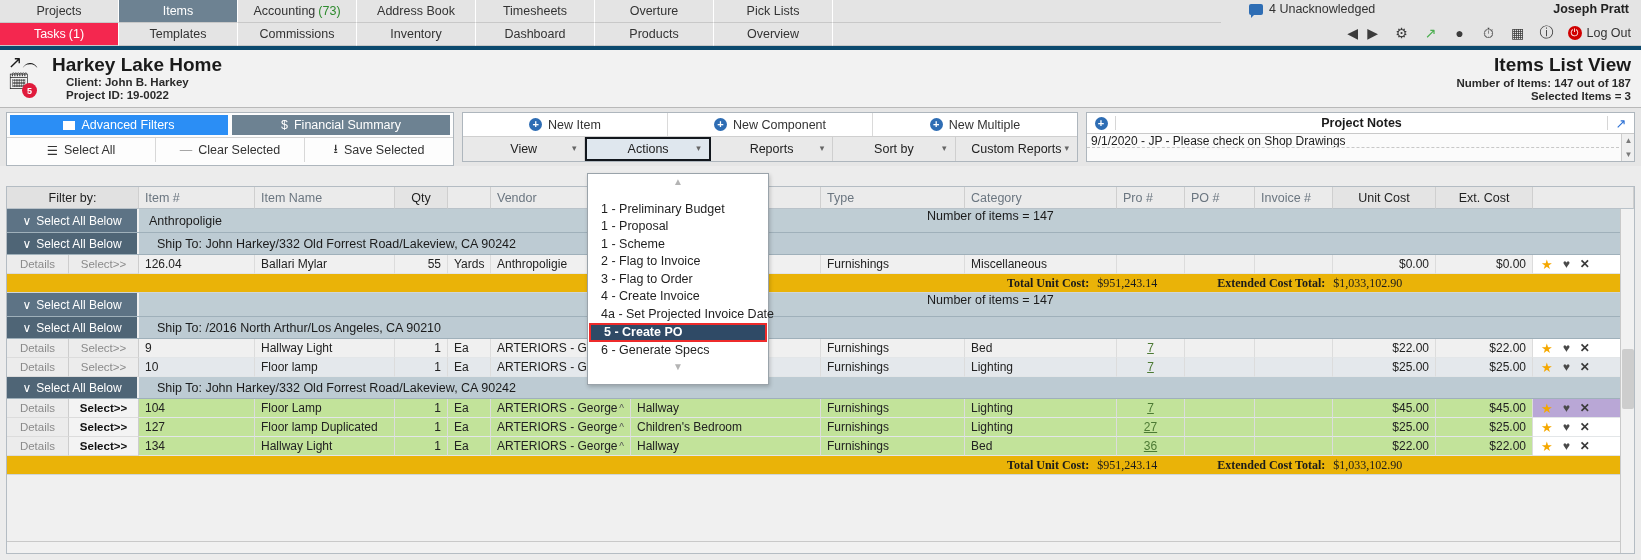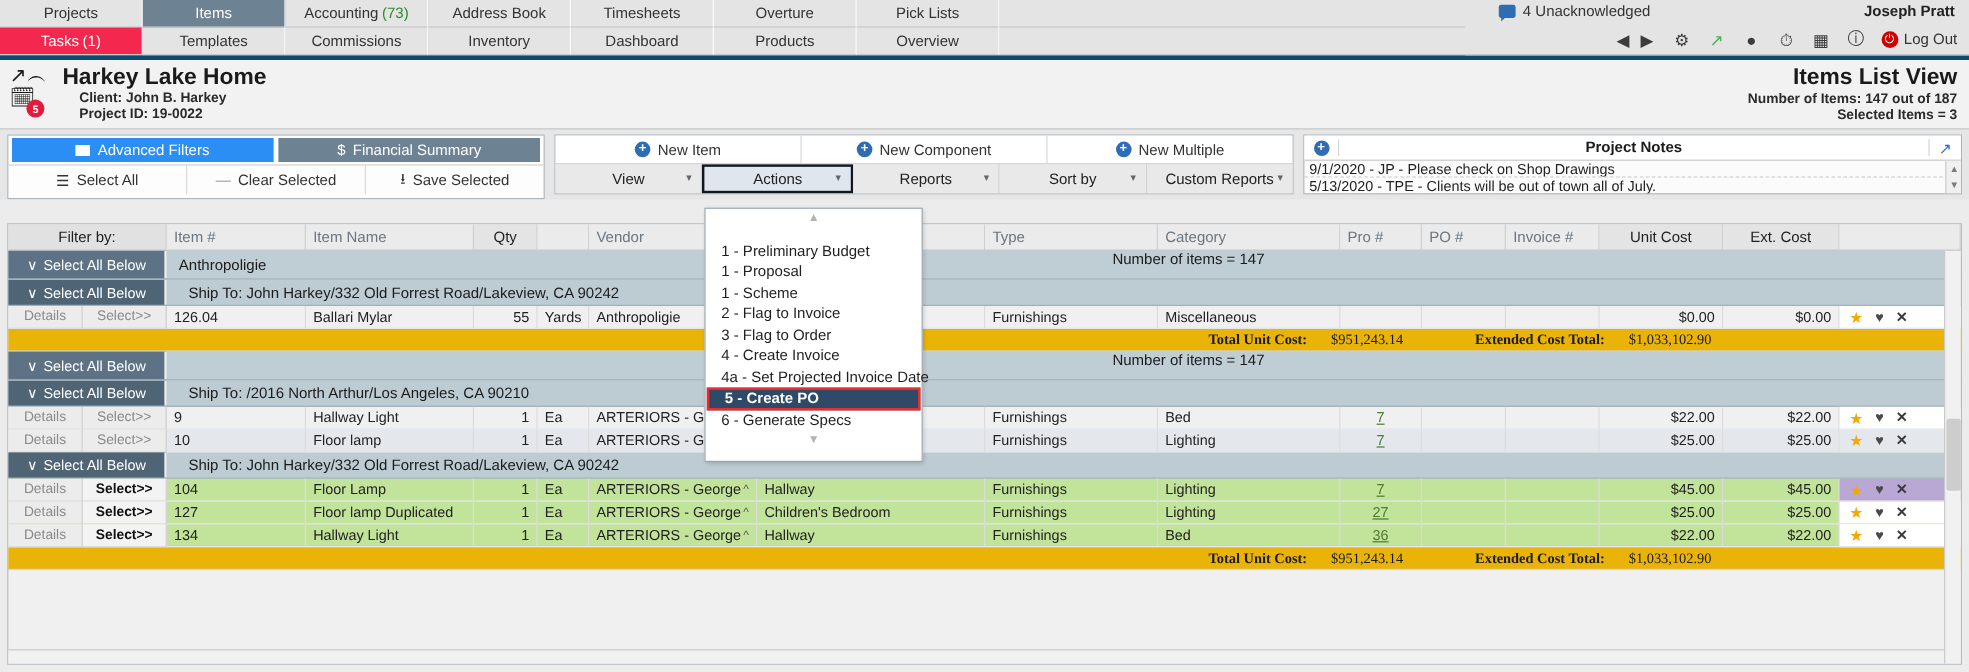--- a/index.html
+++ b/index.html
@@ -138,21 +138,21 @@
     display:flex; align-items:center; justify-content:center; gap:5px; cursor:pointer;
     border-right: 2px solid #f0f0f0;
   }
   .grplabel { flex:1; display:flex; align-items:center; padding-left: 10px; font-size: 12.5px; color:#1b1b1b; }
   .grprow.ship { background:#bdcbd3; height: 22px; }
   .grprow.ship .selall { background:#4f6576; }
   .grprow.ship .grplabel { padding-left: 18px; }
 
   .subtotal { display:flex; height:19px; background:#eab308; border-bottom:1px solid #cfd5d9; align-items:center; font-size:12px; color:#1b1b1b; font-family:"Liberation Serif", serif; }
   .st-label { font-weight:bold; }
-  .st-val { margin-left: 20px; }
+  .st-val { margin-left: 8px; }
 
   .datarow { display:flex; }
   .datarow.alt { background:#e4e8ec; }
   .datarow.sel { background:#c2e39a; }
   .datarow .btn-det { flex:0 0 62px; display:flex; align-items:center; justify-content:center; height:19px; background:#ececec; border-right:1px solid #cdcdcd; border-bottom:1px solid #dcdcdc; font-size:11.5px; color:#8a8a8a; cursor:pointer; }
   .datarow .btn-sel { flex:0 0 70px; display:flex; align-items:center; justify-content:center; height:19px; background:#ececec; border-right:1px solid #cdcdcd; border-bottom:1px solid #dcdcdc; font-size:11.5px; color:#8a8a8a; cursor:pointer; }
   .datarow.sel .btn-sel { color:#111; font-weight:bold; background:#f3f3f3; }
   .icons-cell { display:flex; align-items:center; justify-content:flex-start; gap:10px; height:19px; padding-left:8px; border-bottom:1px solid #e3e6e8; background:#fff; }
   .datarow.alt .icons-cell { background:#e4e8ec; }
   .icons-cell.purple { background:#b9a7d6; }
@@ -349,21 +349,20 @@
     <div class="panelbox pb-notes">
       <div class="noteshdr">
         <div class="notes-plus">
           <span class="plus">+</span>
         </div>
         <div class="notes-title">Project Notes</div>
         <div class="notes-exp">↗</div>
       </div>
       <div id="noteslist">
           <div class="noteline">9/1/2020 - JP - Please check on Shop Drawings</div>
-          <div class="noteline">5/13/2020 - TPE - Clients will be out of town all of July.</div>
         </div>
       <div class="notes-scroll">
         <div class="sc-up">▲</div>
         <div class="sc-dn">▼</div>
       </div>
     </div>
   </div>
 
   <div class="tablewrap">
 

